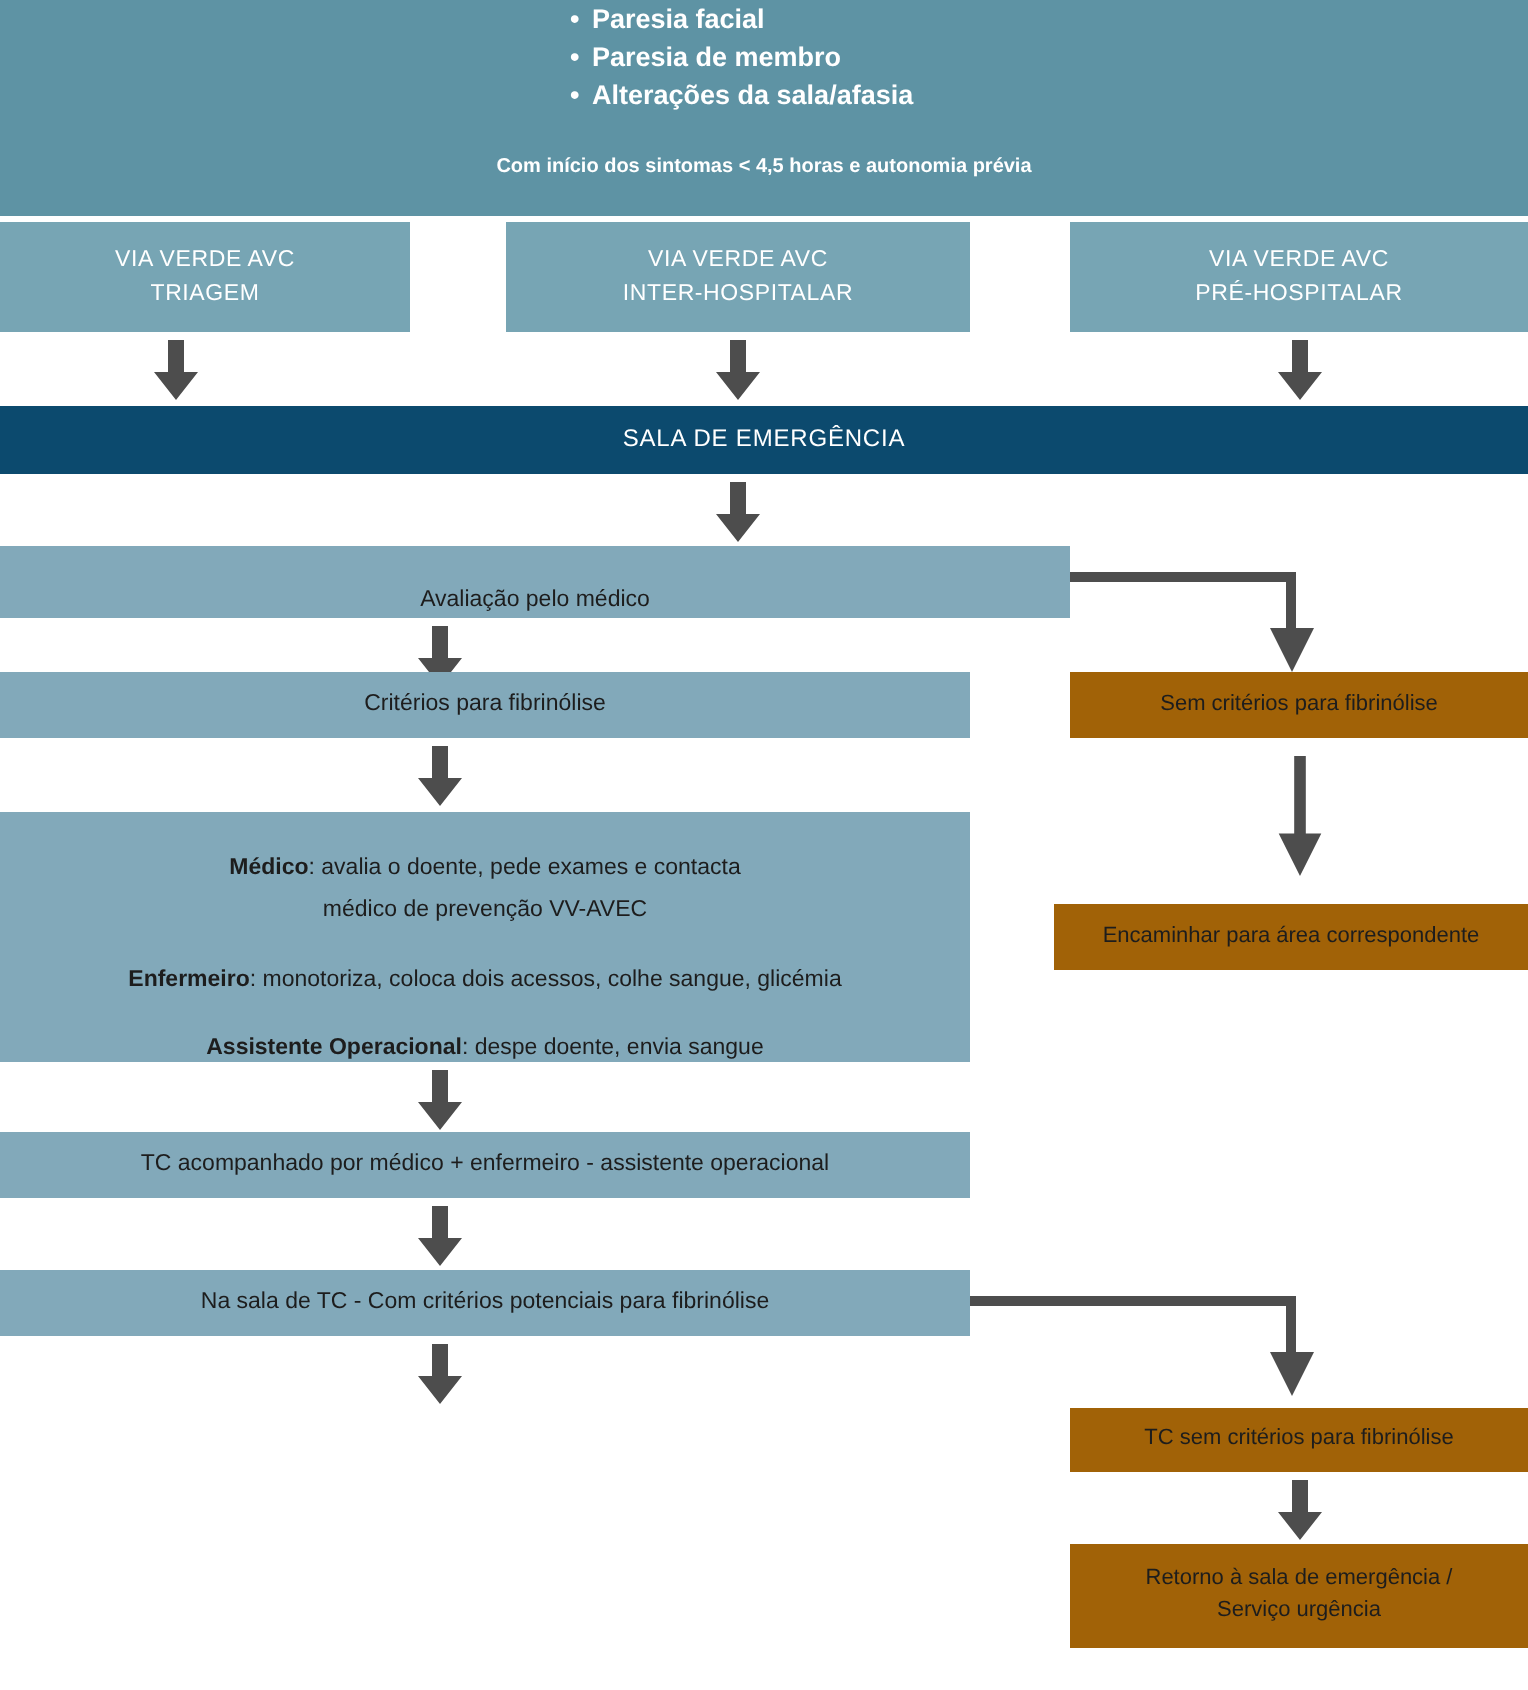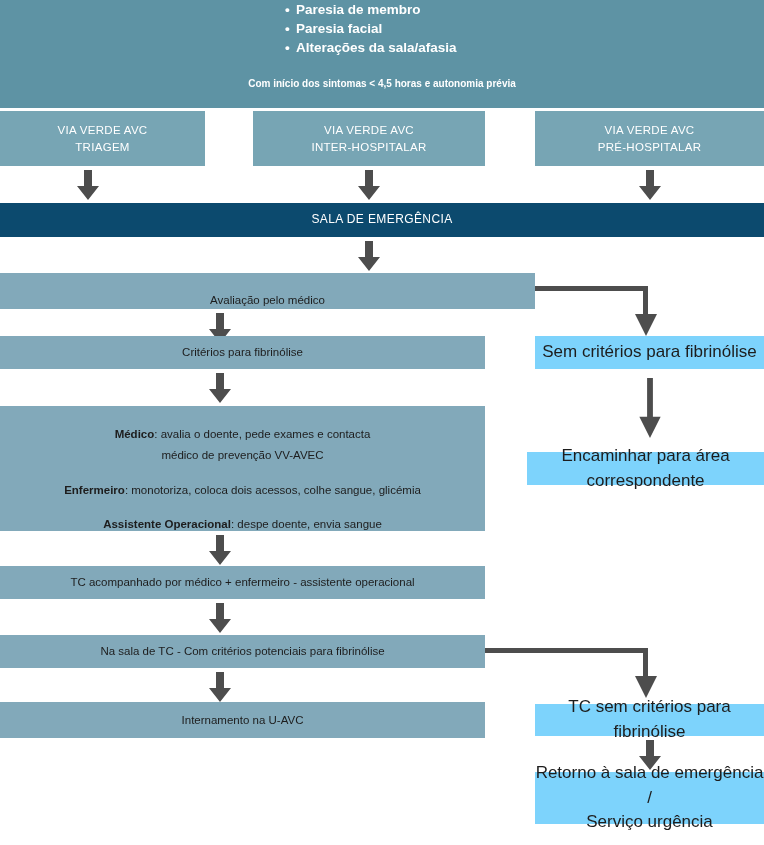--- a/index.html
+++ b/index.html
@@ -90,23 +90,23 @@
     text-align: center;
     line-height: 1.5;
   }
   .main-box-lg .gap {
     height: 13px;
   }
   .main-box-lg b {
     font-weight: bold;
   }
   .side-box {
-    background: #7dd3fc;
+    background: #a16207;
     color: #1d1d1d;
-    font-size: 17px;
+    font-size: 11px;
   }
   
   .arrow-thick {
     position: absolute;
     width: 26px;
     height: 30px;
   }
   .arrow-thin {
     position: absolute;
     width: 26px;
@@ -132,22 +132,22 @@
     position: absolute;
   }
 </style>
 </head>
 <body>
 
 <div id="flow">
 
   <div class="box banner-top" style="left:0; top:0; width:764px; height:108px;">
     <ul class="bullets">
+      <li>Paresia facial</li>
       <li>Paresia de membro</li>
-      <li>Paresia facial</li>
       <li>Alterações da sala/afasia</li>
     </ul>
     <div class="banner-sub">Com início dos sintomas &lt; 4,5 horas e autonomia prévia</div>
   </div>
 
   <div class="box vv-box" style="left:0; top:111px; width:205px; height:55px; flex-direction:column;">
     <span>VIA VERDE AVC</span>
     <span>TRIAGEM</span>
   </div>
 
@@ -251,23 +251,20 @@
     <div class="v" style="left:158px; height:32px;"></div>
     <svg style="left:148px; top:28px;" width="26" height="22" viewBox="0 0 26 22">
       <path d="M2 0 h22 L13 22 z" fill="#4d4d4d"></path>
     </svg>
   </div>
 
   <svg class="arrow-thick" style="left:207px; top:672px;" viewBox="0 0 26 30">
     <path d="M9 0 h8 v16 h7 L13 30 L2 16 h7 z" fill="#4d4d4d"></path>
   </svg>
 
-  <div class="box main-box" style="left:0; top:702px; width:485px; height:36px;">
-    <span>Internamento na U-AVC</span>
-  </div>
 
   <div class="box side-box" style="left:535px; top:704px; width:229px; height:32px;">
     <span>TC sem critérios para fibrinólise</span>
   </div>
 
   <svg class="arrow-thick" style="left:637px; top:740px;" viewBox="0 0 26 30">
     <path d="M9 0 h8 v16 h7 L13 30 L2 16 h7 z" fill="#4d4d4d"></path>
   </svg>
 
   <div class="box side-box" style="left:535px; top:772px; width:229px; height:52px; flex-direction:column;">

